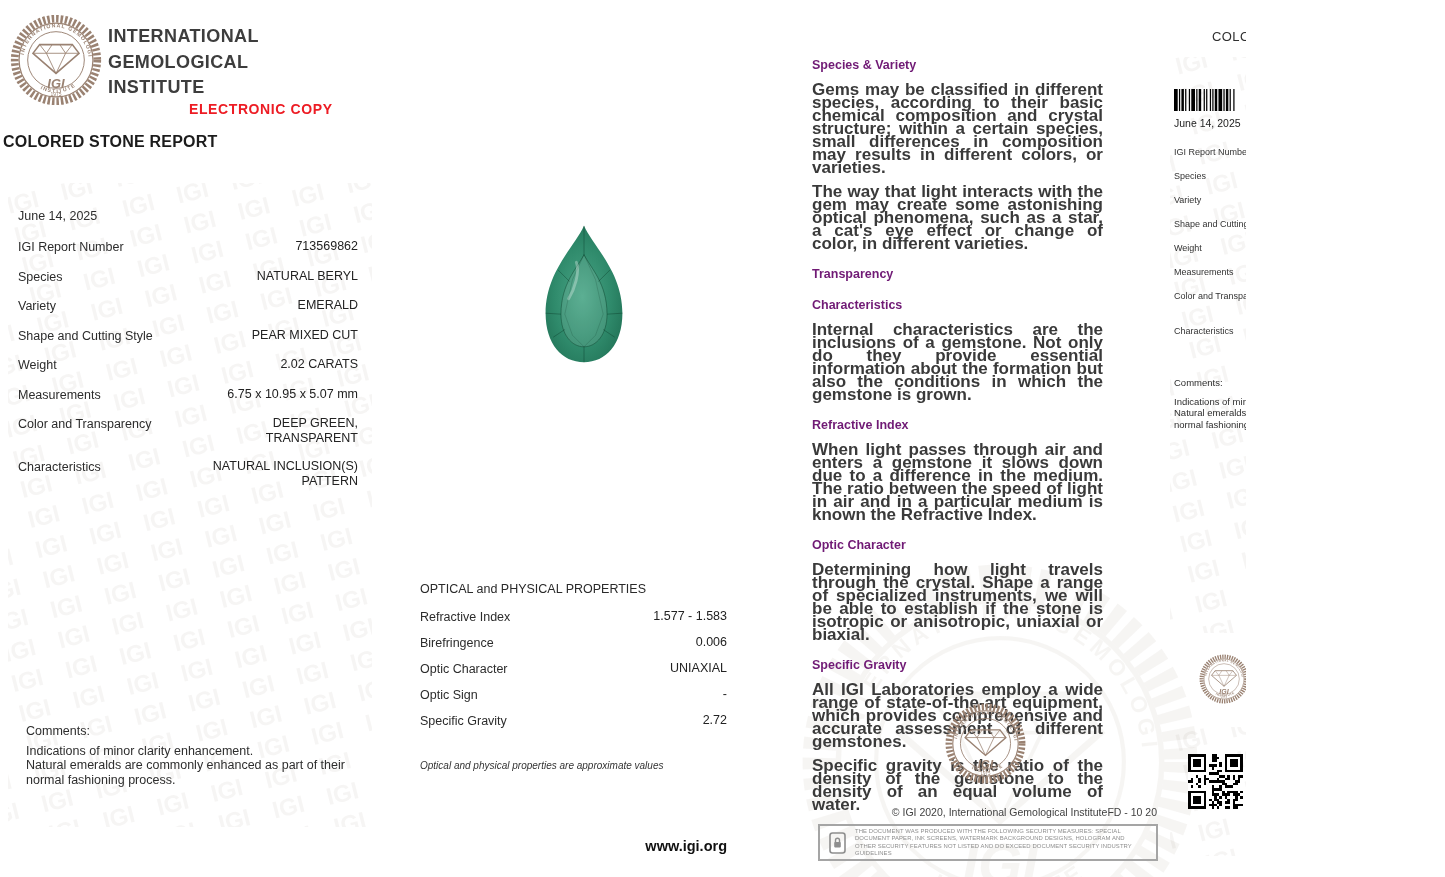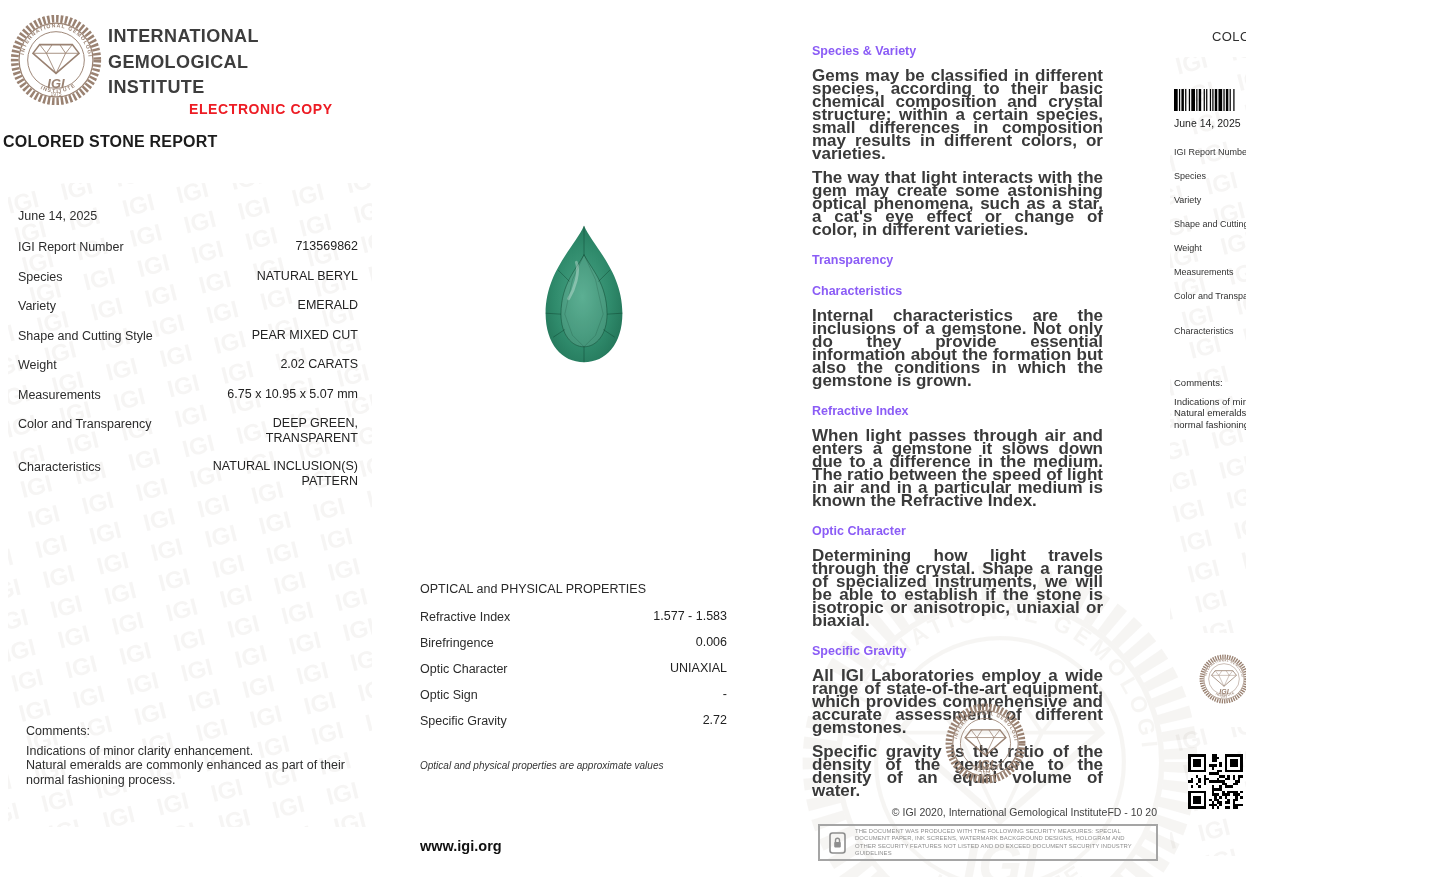--- a/index.html
+++ b/index.html
@@ -32,26 +32,26 @@
   .lp-comments .c-lbl { margin-bottom:5px; }
   .qr { position:absolute; background:#fff; }
   .qr svg { width:100%; height:100%; display:block; }
 
   
   .gem { position:absolute; left:523px; top:222px; width:122px; height:144px; }
   .optical { position:absolute; left:420px; top:582px; width:307px; }
   .optical-title { font-size:12.5px; margin-bottom:13px; color:#2a2a2a; }
   .optical .row { margin-bottom:9px; }
   .optical-note { position:absolute; left:420px; top:760px; font-size:10px; font-style:italic; color:#333; }
-  .website { position:absolute; left:420px; top:838px; width:307px; text-align:left;
+  .website { position:absolute; left:420px; top:838px; width:307px; text-align:right;
              font-size:14.5px; font-weight:bold; color:#111; }
 
   
   .edu { position:absolute; left:812px; top:44px; width:291px; }
-  .edu h3 { font-size:12.5px; font-weight:bold; color:#8b5cf6; margin:0 0 11px 0; }
+  .edu h3 { font-size:12.5px; font-weight:bold; color:#701a75; margin:14px 0 11px 0; }
   .edu .sec { margin-bottom:17px; }
   .edu p { font-size:17px; line-height:13px; text-align:justify; color:#3a3a3a; margin:0 0 11px 0;font-weight:bold; }
   .giant-seal { position:absolute; left:790px; top:552px; width:420px; height:420px;
                 color:#8b7b66; opacity:0.07; pointer-events:none; }
   .edu-seal { position:absolute; left:943px; top:701px; width:85px; height:85px; color:#9a8272; }
   .copyright-row { position:absolute; left:815px; top:806px; width:342px; display:flex;
                    justify-content:flex-end; font-size:10.5px; color:#3f3f3f; }
   .security-box { position:absolute; left:818px; top:824px; width:340px; height:37px;
                   border:2px solid #a5a5a5; display:flex; align-items:center; gap:9px; padding:0 9px; background:transparent; }
   .security-box .sec-text { font-size:5.9px; line-height:7.5px; color:#8e8e8e; letter-spacing:0.1px; }

